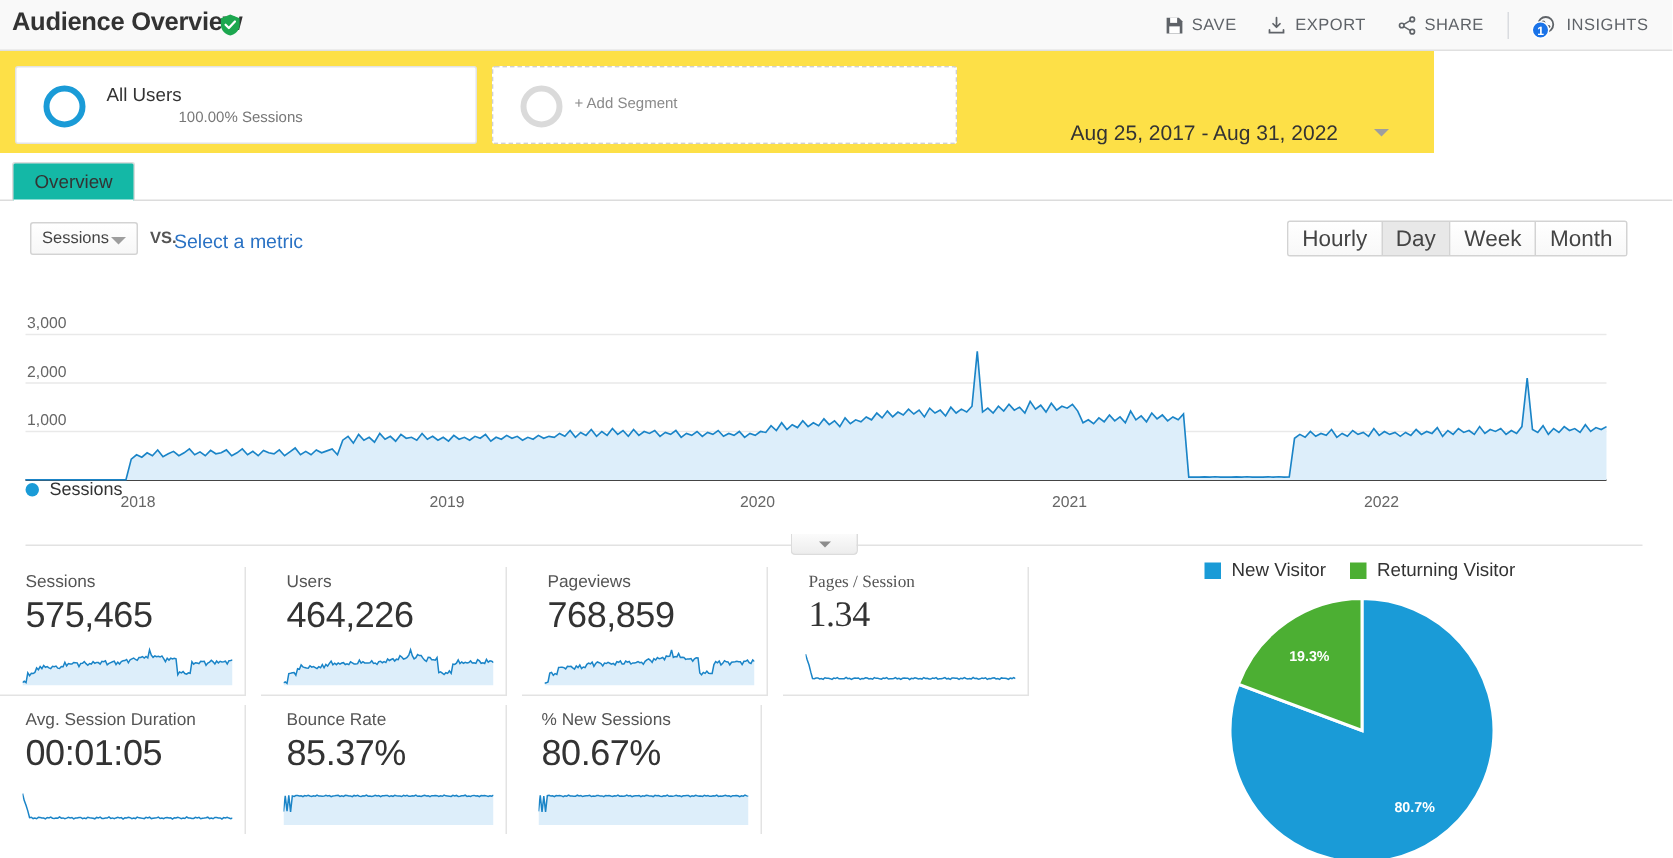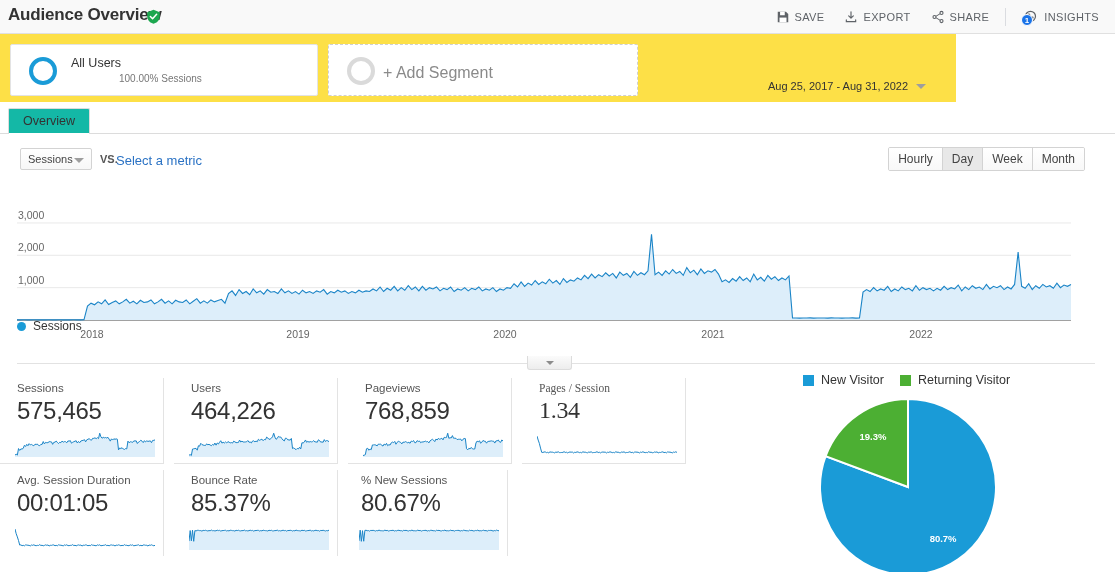--- a/index.html
+++ b/index.html
@@ -77,27 +77,27 @@
   .seg-title {
     position: absolute; left: 60px; top: 11px;
     font-size: 12.5px; color: #333;
   }
   .seg-sub {
     position: absolute; left: 60px; top: 28px;
     font-size: 10px; color: #777; margin-left: 48px;
   }
   .seg-add-label {
     position: absolute; left: 54px; top: 19px;
-    font-size: 16px; color: #8a8a8a;
+    font-size: 10px; color: #8a8a8a;
   }
   .daterange {
     position: absolute; right: 30px; top: 46px;
-    font-size: 11px; color: #333;
-    cursor: pointer;
-    display: flex; align-items: center; gap: 8px;
+    font-size: 14px; color: #333;
+    cursor: pointer;
+    display: flex; align-items: center; gap: 24px;
   }
   .caret-down {
     width: 0; height: 0;
     border-left: 5px solid transparent;
     border-right: 5px solid transparent;
     border-top: 5px solid #9e9e9e;
   }
 
   
   .tabstrip {
@@ -142,21 +142,21 @@
     font-size: 13px; color: #2a72c4; cursor: pointer;
   }
   .granularity {
     position: absolute; right: 30px; top: 13px;
     display: flex; height: 24px;
     border: 1px solid #d3d3d3; border-radius: 2px;
     overflow: hidden;
   }
   .gran-btn {
     padding: 0 9px; display: flex; align-items: center;
-    font-size: 12px; color: #444;
+    font-size: 15px; color: #444;
     background: linear-gradient(#fff,#f8f8f8);
     border-right: 1px solid #d3d3d3;
     cursor: pointer;
   }
   .gran-btn:last-child { border-right: none; }
   .gran-btn.active { background: #e8e8e8; }
 
   .legend-line {
     position: absolute; left: 17px; top: 185px;
     display: flex; align-items: center; gap: 7px;

